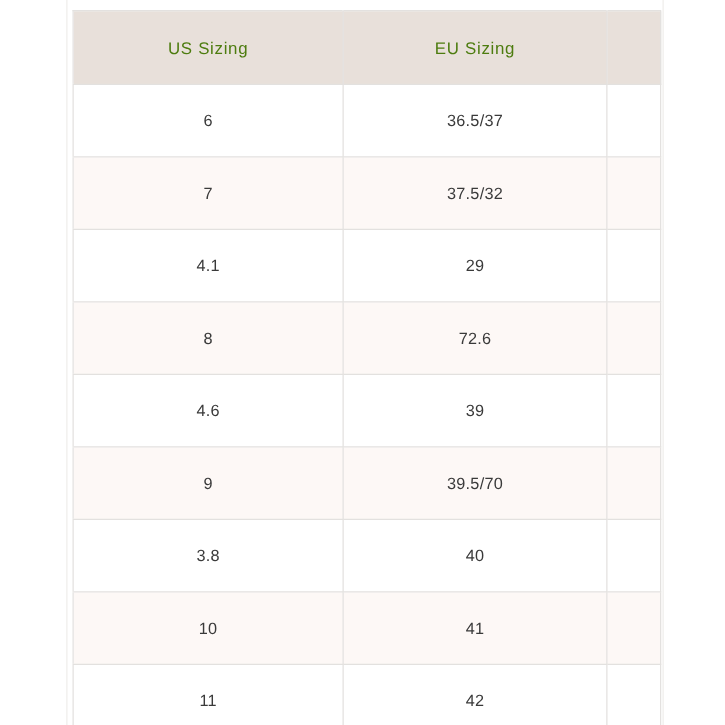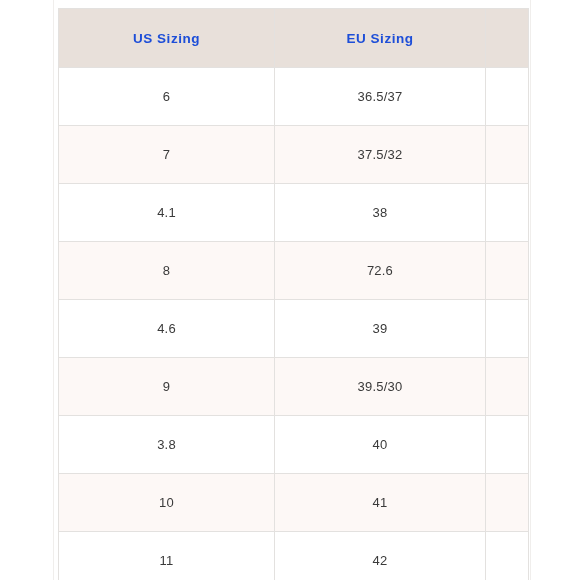--- a/index.html
+++ b/index.html
@@ -60,23 +60,23 @@
     border-bottom: 1px solid #e3e1df;
     text-align: center;
     vertical-align: middle;
     padding: 0;
     margin: 0;
   }
 
   table.size-chart thead th {
     height: 58px;
     background: #e8e0da;
-    color: #1d4ed8;
+    color: #4d7c0f;
     font-size: 13.5px;
-    font-weight: bold;
+    font-weight: normal;
     letter-spacing: 0.55px;
   }
 
   table.size-chart tbody td {
     height: 57px;
     font-size: 13px;
     font-weight: normal;
     color: #3a3a3a;
     letter-spacing: 0.2px;
   }
@@ -115,36 +115,36 @@
           <td>36.5/37</td>
           <td class="spacer-cell"></td>
         </tr>
         <tr class="row-even">
           <td>7</td>
           <td>37.5/32</td>
           <td class="spacer-cell"></td>
         </tr>
         <tr class="row-odd">
           <td>4.1</td>
-          <td>38</td>
+          <td>29</td>
           <td class="spacer-cell"></td>
         </tr>
         <tr class="row-even">
           <td>8</td>
           <td>72.6</td>
           <td class="spacer-cell"></td>
         </tr>
         <tr class="row-odd">
           <td>4.6</td>
           <td>39</td>
           <td class="spacer-cell"></td>
         </tr>
         <tr class="row-even">
           <td>9</td>
-          <td>39.5/30</td>
+          <td>39.5/70</td>
           <td class="spacer-cell"></td>
         </tr>
         <tr class="row-odd">
           <td>3.8</td>
           <td>40</td>
           <td class="spacer-cell"></td>
         </tr>
         <tr class="row-even">
           <td>10</td>
           <td>41</td>

